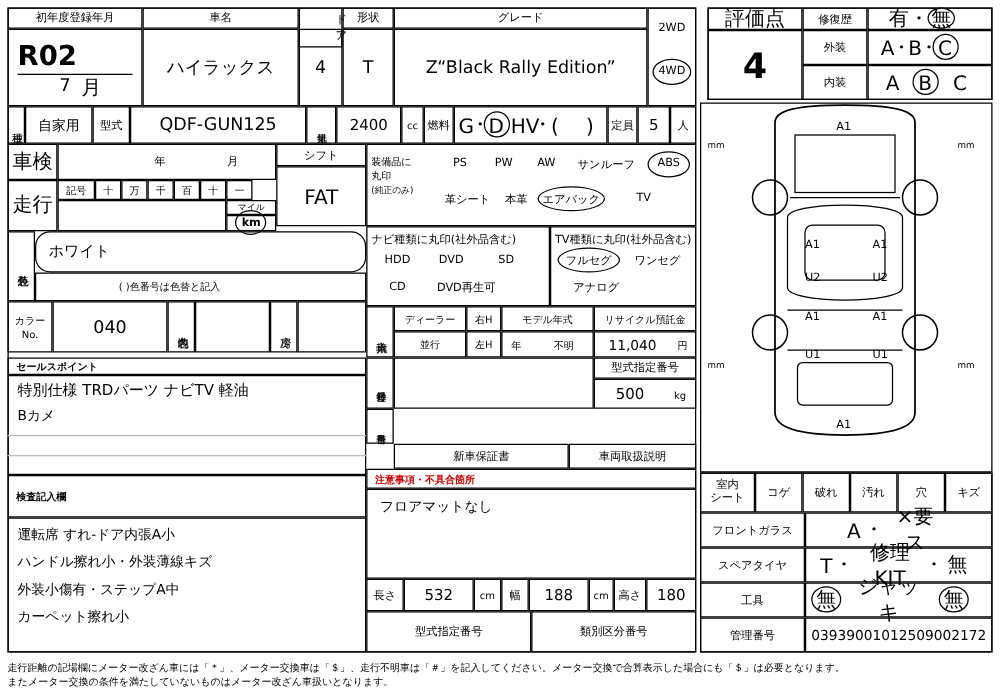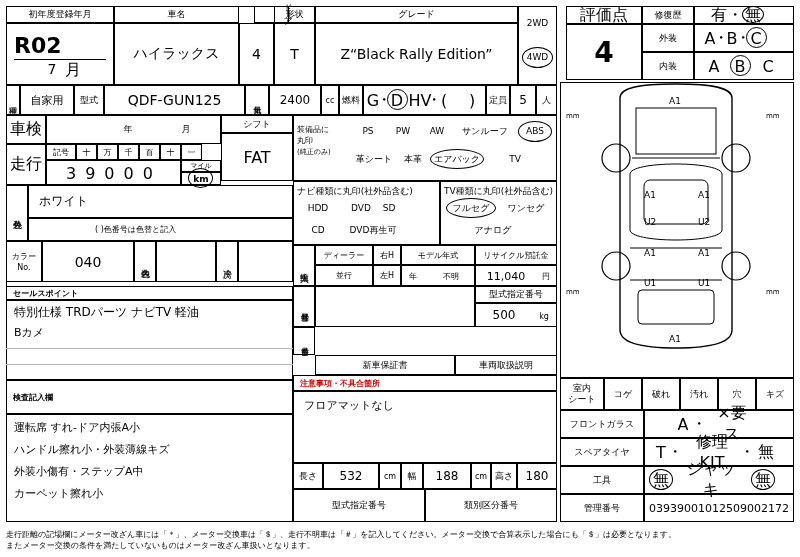--- a/index.html
+++ b/index.html
@@ -43,21 +43,21 @@
   <div class="bx c f9" style="left:6px;top:6px;width:108px;height:17px;">初年度登録年月</div>
   <div class="bx" style="left:6px;top:23px;width:108px;height:62px;"></div>
   <div class="lbl l f22 b" style="left:14px;top:33px;width:70px;height:24px;">R02</div>
   <div class="lbl c f14" style="left:40px;top:60px;width:24px;height:18px;">7</div>
   <div class="lbl c f10" style="left:64px;top:62px;width:18px;height:16px;">月</div>
   <div class="hline" style="left:14px;top:59px;width:92px;"></div>
 
   <div class="bx c f9" style="left:114px;top:6px;width:125px;height:17px;">車名</div>
   <div class="bx c f14" style="left:114px;top:23px;width:125px;height:62px;">ハイラックス</div>
 
-  <div class="bx c f9" style="left:254px;top:6px;width:35px;height:17px;padding-left:33px;">ドア</div>
+  <div class="bx c f9" style="left:239px;top:6px;width:35px;height:32px;padding-left:33px;">ドア</div>
   <div class="bx c f14" style="left:239px;top:23px;width:35px;height:62px;">4</div>
 
   <div class="bx c f9" style="left:274px;top:6px;width:41px;height:17px;">形状</div>
   <div class="bx c f14" style="left:274px;top:23px;width:41px;height:62px;">T</div>
 
   <div class="bx c f9" style="left:315px;top:6px;width:203px;height:17px;">グレード</div>
   <div class="bx c f14" style="left:315px;top:23px;width:203px;height:62px;">Z“Black Rally Edition”</div>
 
   <div class="bx" style="left:518px;top:6px;width:39px;height:79px;"></div>
   <div class="lbl c f9" style="left:518px;top:16px;width:39px;height:14px;">2WD</div>
@@ -117,41 +117,40 @@
   <div class="bx c f8" style="left:76px;top:144px;width:21px;height:16px;">十</div>
   <div class="bx c f8" style="left:97px;top:144px;width:21px;height:16px;">万</div>
   <div class="bx c f8" style="left:118px;top:144px;width:21px;height:16px;">千</div>
   <div class="bx c f8" style="left:139px;top:144px;width:21px;height:16px;">百</div>
   <div class="bx c f8" style="left:160px;top:144px;width:21px;height:16px;">十</div>
   <div class="bx c f8" style="left:181px;top:144px;width:21px;height:16px;">一</div>
   <div class="bx c f7" style="left:181px;top:160px;width:40px;height:12px;">マイル</div>
   <div class="bx c f9 b" style="left:181px;top:172px;width:40px;height:13px;">km</div>
   <div class="ell" style="left:188px;top:168px;width:25px;height:20px;"></div>
   <div class="bx" style="left:46px;top:160px;width:135px;height:25px;"></div>
-  <div class="lbl l f16" style="left:66px;top:163px;width:118px;height:20px;letter-spacing:9px;">39000</div>
 
   <div class="bx" style="left:293px;top:181px;width:147px;height:64px;"></div>
   <div class="lbl l f9" style="left:297px;top:184px;width:142px;height:14px;">ナビ種類に丸印(社外品含む)</div>
   <div class="lbl c f9" style="left:302px;top:201px;width:32px;height:14px;">HDD</div>
   <div class="lbl c f9" style="left:345px;top:201px;width:32px;height:14px;">DVD</div>
-  <div class="lbl c f9" style="left:376px;top:201px;width:26px;height:14px;">SD</div>
+  <div class="lbl c f9" style="left:392px;top:201px;width:26px;height:14px;">SD</div>
   <div class="lbl c f9" style="left:302px;top:223px;width:32px;height:14px;">CD</div>
   <div class="lbl c f9" style="left:338px;top:223px;width:70px;height:14px;">DVD再生可</div>
 
   <div class="bx" style="left:440px;top:181px;width:117px;height:64px;"></div>
   <div class="lbl l f9" style="left:444px;top:184px;width:114px;height:14px;">TV種類に丸印(社外品含む)</div>
   <div class="lbl c f9" style="left:448px;top:201px;width:46px;height:14px;">フルセグ</div>
   <div class="ell" style="left:446px;top:198px;width:50px;height:20px;"></div>
   <div class="lbl c f9" style="left:502px;top:201px;width:48px;height:14px;">ワンセグ</div>
-  <div class="lbl c f9" style="left:468px;top:223px;width:50px;height:14px;">アナログ</div>
+  <div class="lbl c f9" style="left:452px;top:223px;width:50px;height:14px;">アナログ</div>
 
   <div class="bx c f9" style="left:6px;top:185px;width:22px;height:56px;">
       <span style="writing-mode:vertical-rl;font-size:9px;line-height:11px;">外装色</span>
     </div>
-  <div class="bx l f12" style="left:28px;top:185px;width:265px;height:33px;padding-left:10px;">ホワイト</div>
+  <div class="bx l f12" style="left:28px;top:185px;width:265px;height:33px;padding-left:10px;border-radius:12px;">ホワイト</div>
   <div class="bx l f8" style="left:28px;top:218px;width:265px;height:23px;padding-left:66px;">(     )色番号は色替と記入</div>
 
   <div class="bx c f8" style="left:6px;top:241px;width:36px;height:41px;line-height:11px;">カラー<br>No.</div>
   <div class="bx c f14" style="left:42px;top:241px;width:92px;height:41px;">040</div>
   <div class="bx c f9" style="left:134px;top:241px;width:22px;height:41px;">
       <span style="writing-mode:vertical-rl;font-size:9px;line-height:11px;">内装色</span>
     </div>
   <div class="bx" style="left:156px;top:241px;width:60px;height:41px;"></div>
   <div class="bx c f9" style="left:216px;top:241px;width:22px;height:41px;">
       <span style="writing-mode:vertical-rl;font-size:9px;">冷房</span>

